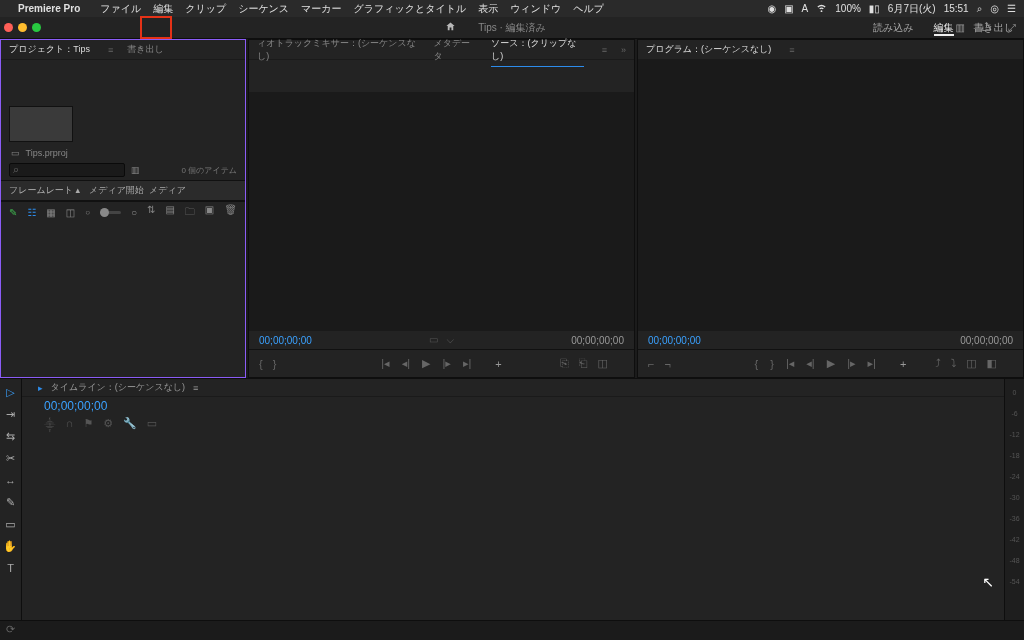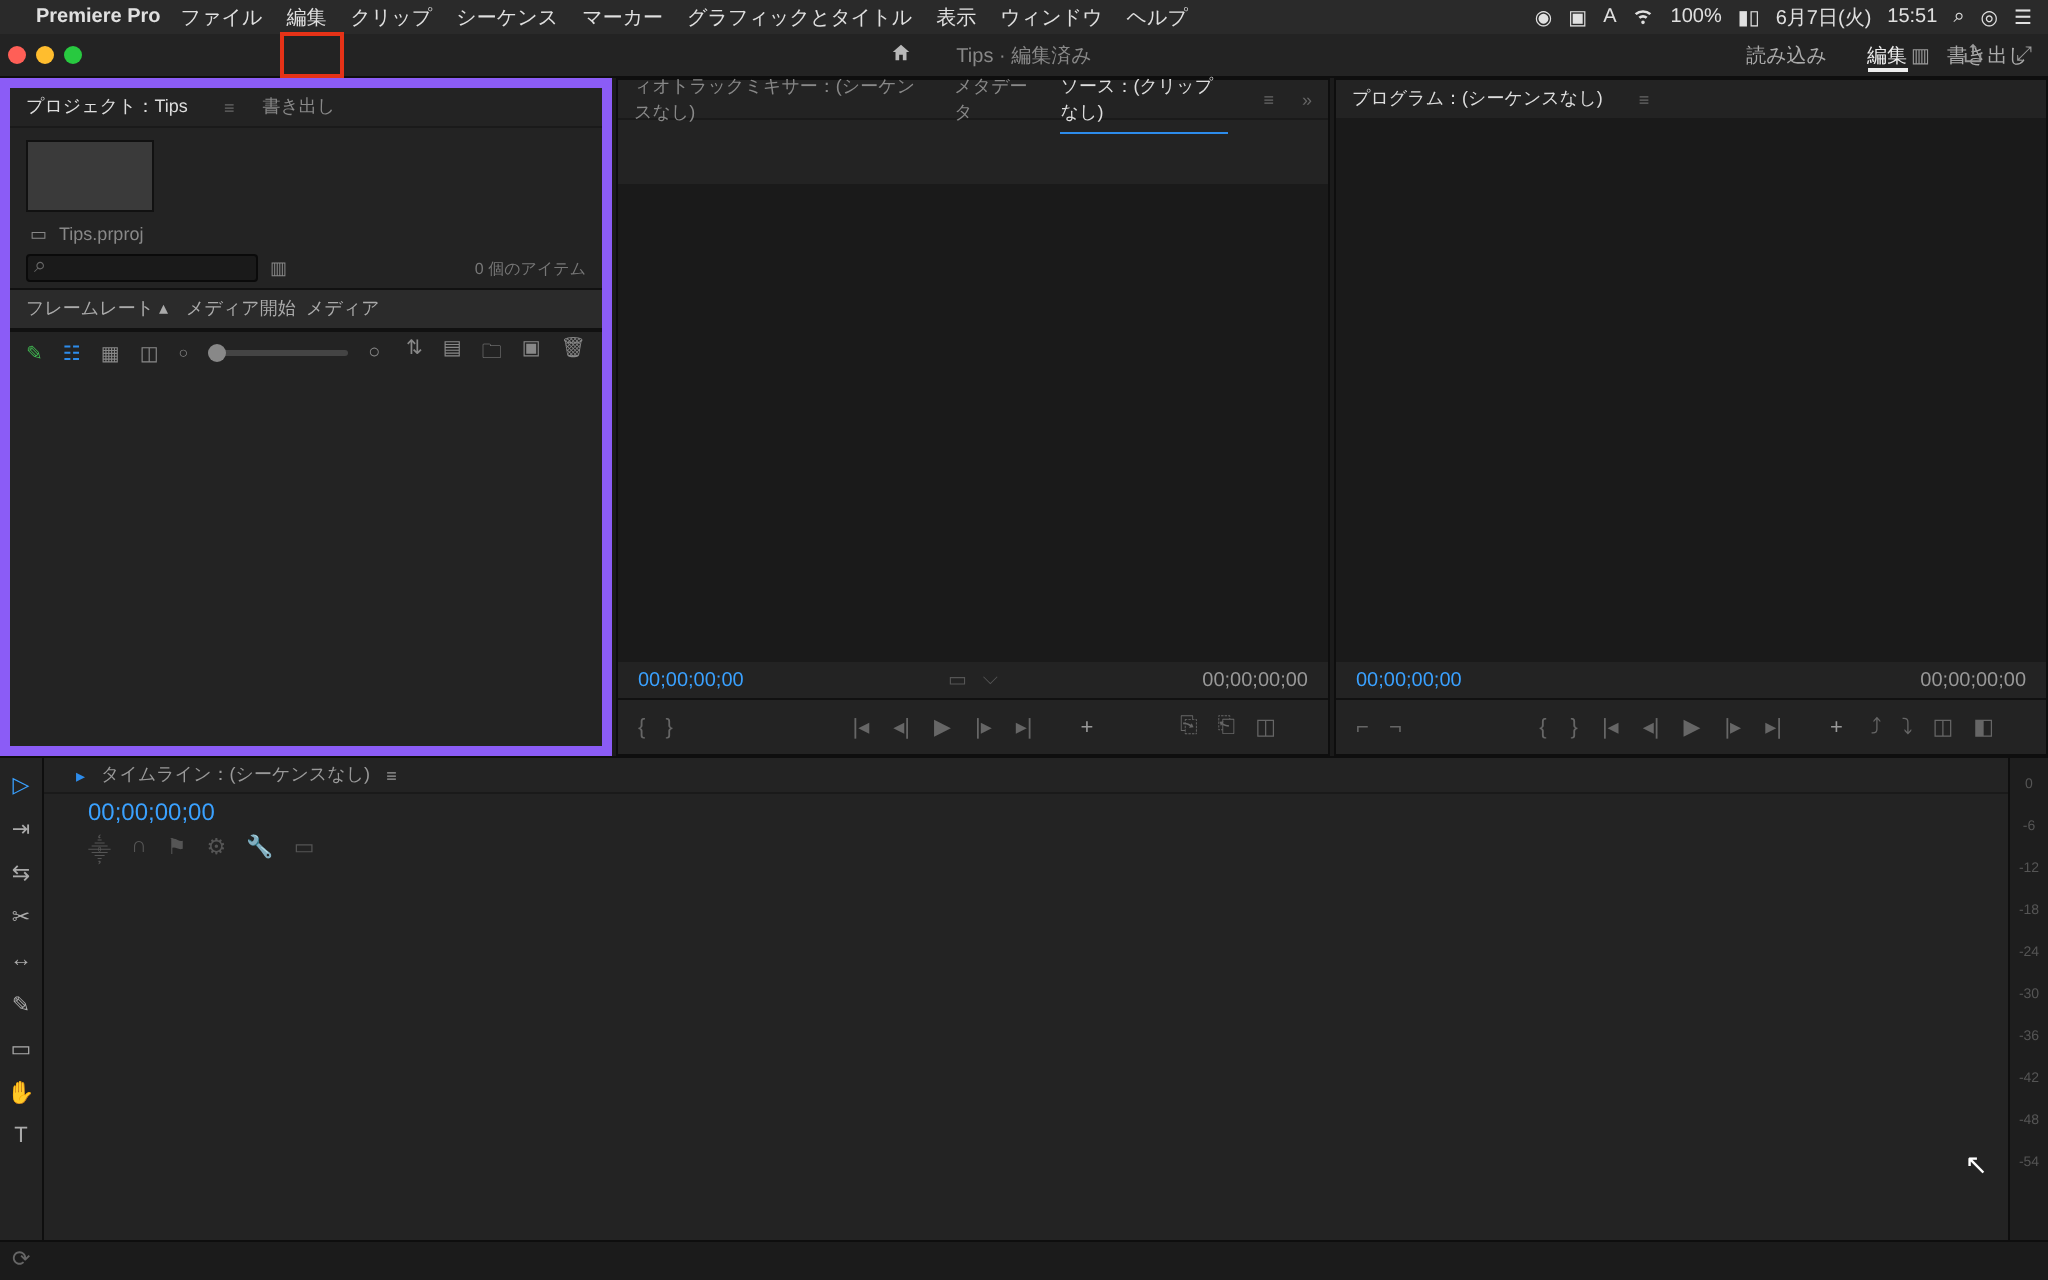--- a/index.html
+++ b/index.html
@@ -16,21 +16,21 @@
   .mac-menubar {
     height: 17px;
     background: #2a2a2a;
     display: flex;
     align-items: center;
     padding: 0 8px;
     color: #e0e0e0;
     font-size: 10px;
   }
   .mac-menubar .apple { margin-right: 10px; font-size: 11px; }
-  .mac-menubar .app-name { font-weight: bold; margin-right: 10px; }
+  .mac-menubar .app-name { font-weight: bold; margin-right: 20px; }
   .mac-menubar .menu-item { margin-right: 12px; }
   .mac-menubar .right { margin-left: auto; display: flex; align-items: center; gap: 8px; }
   .mac-menubar .icon { font-size: 10px; }
 
   
   .app-header {
     height: 22px;
     background: #232323;
     display: flex;
     align-items: center;
@@ -76,21 +76,21 @@
   .upper {
     display:flex;
     height: 339px;
   }
   .panel {
     background:#232323;
     border:1px solid #0e0e0e;
     display:flex; flex-direction:column;
     position:relative;
   }
-  .panel.project { width:306px; border:5px solid #8b5cf6; }
+  .panel.project { width:246px; border:1px solid #8b5cf6;gap:40px; }
   .panel.source  { flex:1 1 340px; margin-left:2px;gap:32px;}
   .panel.program { flex:1 1 340px; margin-left:2px;}
 
   .panel-tabs {
     height:20px; display:flex; align-items:center; gap:14px;
     padding:0 8px; color:#888; font-size:9px;
     border-bottom:1px solid #1a1a1a;
   }
   .panel-tabs .tab { position:relative; padding:3px 0; }
   .panel-tabs .tab.active { color:#ddd; }

